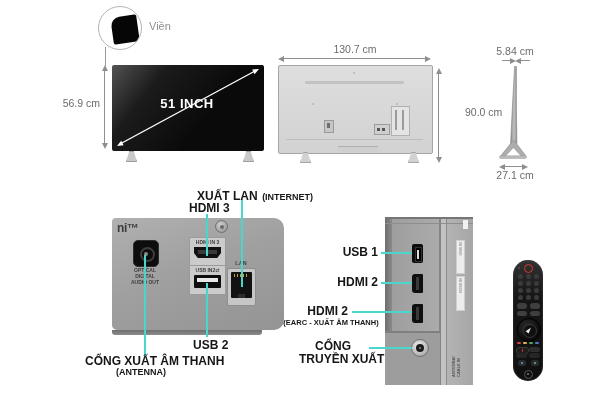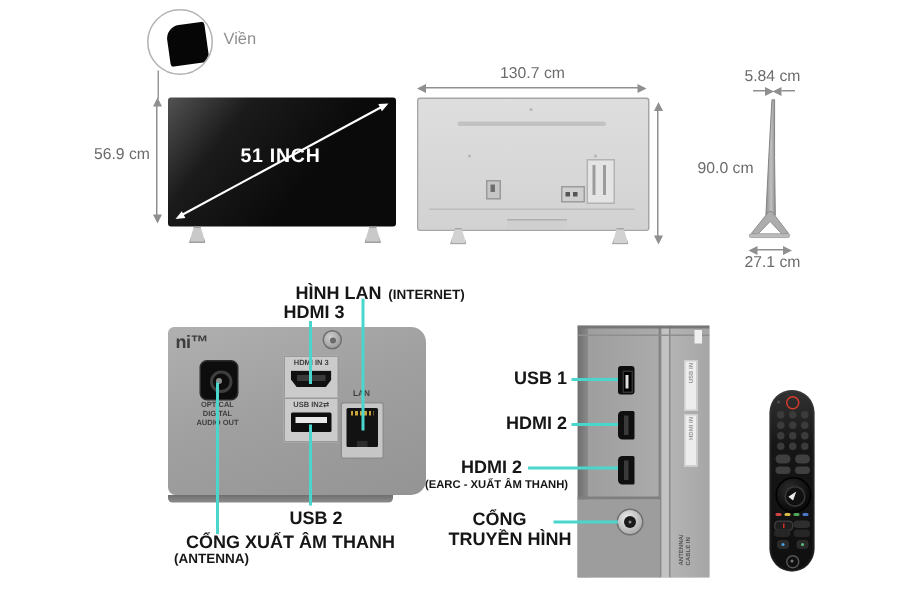--- a/index.html
+++ b/index.html
@@ -147,26 +147,26 @@
     <div class="abs" style="left:7px;top:22px;width:7px;height:4px;background:#2c2c2c;"></div>
   </div>
 </div>
 
 <div class="abs cy" style="left:144px;top:255px;width:1.8px;height:101px;"></div>
 <div class="abs cy" style="left:206px;top:214px;width:1.8px;height:42px;"></div>
 <div class="abs cy" style="left:241px;top:199px;width:1.8px;height:88px;"></div>
 <div class="abs cy" style="left:206px;top:283px;width:1.8px;height:54px;"></div>
 
 <div class="abs" style="left:197px;top:186px;white-space:nowrap;">
-  <span class="lbl">HÌNH LAN</span>
+  <span class="lbl">XUẤT LAN</span>
   <span class="sub">(INTERNET)</span>
 </div>
 <div class="abs lbl" style="left:189px;top:202px;">HDMI 3</div>
 <div class="abs lbl" style="left:193px;top:339px;">USB 2</div>
-<div class="abs lbl" style="left:85px;top:355px;margin-left:39px;">CỔNG XUẤT ÂM THANH</div>
+<div class="abs lbl" style="left:85px;top:355px;">CỔNG XUẤT ÂM THANH</div>
 <div class="abs sub" style="left:85px;top:367px;width:112px;text-align:center;">(ANTENNA)</div>
 
 <div class="abs" style="left:385px;top:217px;width:88px;height:168px;background:#adadad;overflow:hidden;">
   <div class="abs" style="left:0;top:0;width:7px;height:168px;background:linear-gradient(90deg,#6e6e6e,#8a8a8a);"></div>
   <div class="abs" style="left:7px;top:0;width:47px;height:168px;background:linear-gradient(90deg,#9e9e9e,#ababab);"></div>
   <div class="abs" style="left:54px;top:0;width:2px;height:168px;background:#858585;"></div>
   <div class="abs" style="left:56px;top:0;width:5px;height:168px;background:#c2c2c2;"></div>
   <div class="abs" style="left:61px;top:0;width:1.5px;height:168px;background:#8a8a8a;"></div>
   <div class="abs" style="left:62px;top:0;width:26px;height:168px;background:linear-gradient(90deg,#b4b4b4,#a6a6a6);"></div>
   <div class="abs" style="left:0;top:0;width:88px;height:2px;background:#767676;"></div>
@@ -207,21 +207,21 @@
 <div class="abs cy" style="left:381px;top:282px;width:31px;height:1.8px;"></div>
 <div class="abs cy" style="left:352px;top:311px;width:60px;height:1.8px;"></div>
 <div class="abs cy" style="left:369px;top:347px;width:43px;height:1.8px;"></div>
 
 <div class="abs lbl" style="left:338px;top:246px;width:40px;text-align:right;">USB 1</div>
 <div class="abs lbl" style="left:328px;top:276px;width:50px;text-align:right;">HDMI 2</div>
 <div class="abs lbl" style="left:298px;top:305px;width:50px;text-align:right;">HDMI 2</div>
 <div class="abs" style="left:281px;top:318px;width:100px;text-align:center;font-weight:bold;font-size:7.5px;color:#161616;">(EARC - XUẤT ÂM THANH)</div>
 <div class="abs" style="left:299px;top:340px;width:68px;text-align:center;">
   <div class="lbl">CỔNG</div>
-  <div class="lbl">TRUYỀN HÌNH</div>
+  <div class="lbl">TRUYỀN XUẤT</div>
 </div>
 
 <div class="abs" style="left:513px;top:260px;width:30px;height:121px;border-radius:15px;
             background:linear-gradient(180deg,#323232,#161616 30%,#0f0f0f);box-shadow:inset 0 0 2px #4a4a4a;">
   <div class="abs" style="left:11px;top:4px;width:7px;height:7px;border:1.6px solid #d93a2b;border-radius:50%;"></div>
   <div class="abs" style="left:5px;top:7px;width:2px;height:2px;background:#4e4e4e;border-radius:50%;"></div>
 
   <div class="btn" style="left:4.5px;top:14px;width:5px;height:5px;"></div>
     <div class="btn" style="left:12.5px;top:14px;width:5px;height:5px;"></div>
     <div class="btn" style="left:20.5px;top:14px;width:5px;height:5px;"></div>

